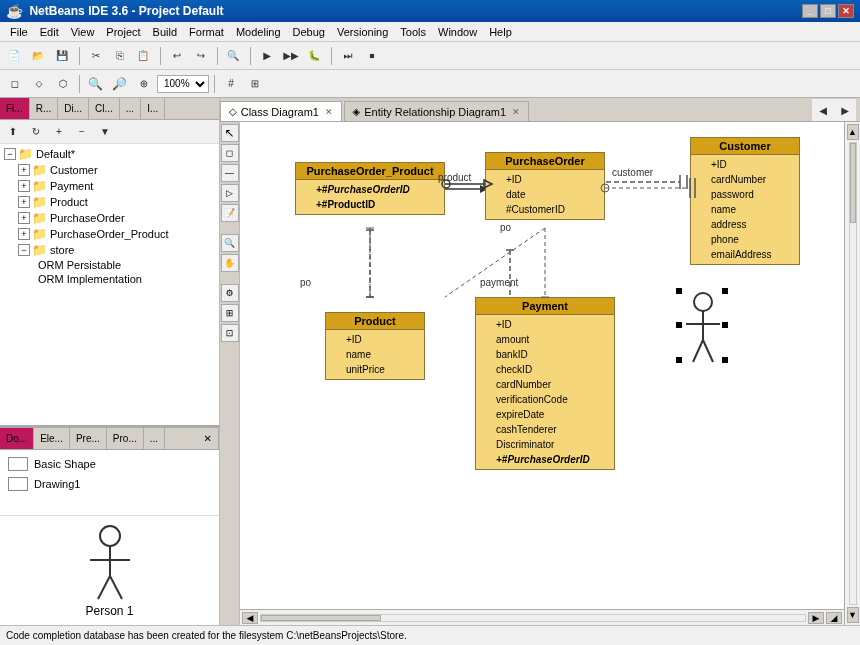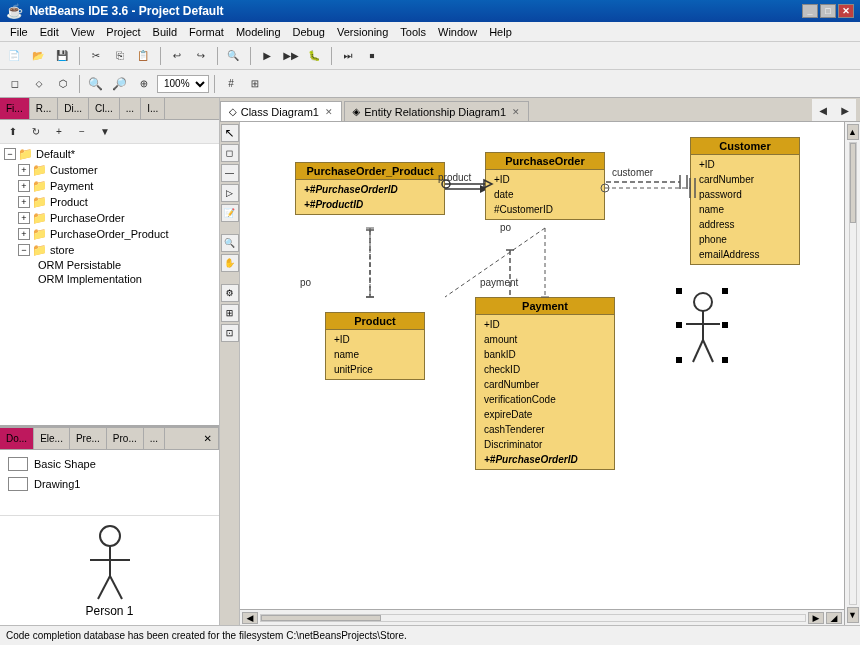--- a/index.html
+++ b/index.html
@@ -186,21 +186,21 @@
     }
     .uml-box .box-header {
       background: #D4A017;
       border-bottom: 1px solid #8B7536;
       padding: 2px 4px;
       font-weight: bold;
       text-align: center;
       font-size: 11px;
     }
     .uml-box .box-body {
-      padding: 2px 8px;
+      padding: 2px 20px;
       line-height: 15px;
     }
 
     
     #connections {
       position: absolute; top: 0; left: 0; width: 100%; height: 100%; pointer-events: none;
     }
 
     
     .sel-handle {
@@ -434,21 +434,21 @@
             <line x1="126" y1="108" x2="134" y2="108" stroke="#555" stroke-width="1.5"></line>
 
             <line x1="270" y1="128" x2="270" y2="180" stroke="#555" stroke-width="1.5" stroke-dasharray="5,3"></line>
             <line x1="266" y1="128" x2="274" y2="128" stroke="#555" stroke-width="1.5"></line>
           </svg>
 
           <div class="uml-box" style="left:55px;top:40px;width:150px;">
             <div class="box-header">PurchaseOrder_Product</div>
             <div class="box-body">
               <div style="font-weight:bold;font-style:italic;">+#PurchaseOrderID</div>
-              <div style="font-weight:bold;font-style:italic;">+#ProductID</div>
+              <div style="font-weight:bold;">+#ProductID</div>
             </div>
           </div>
 
           <div class="uml-box" style="left:245px;top:30px;width:120px;">
             <div class="box-header">PurchaseOrder</div>
             <div class="box-body">
               <div>+ID</div>
               <div>date</div>
               <div>#CustomerID</div>
             </div>

